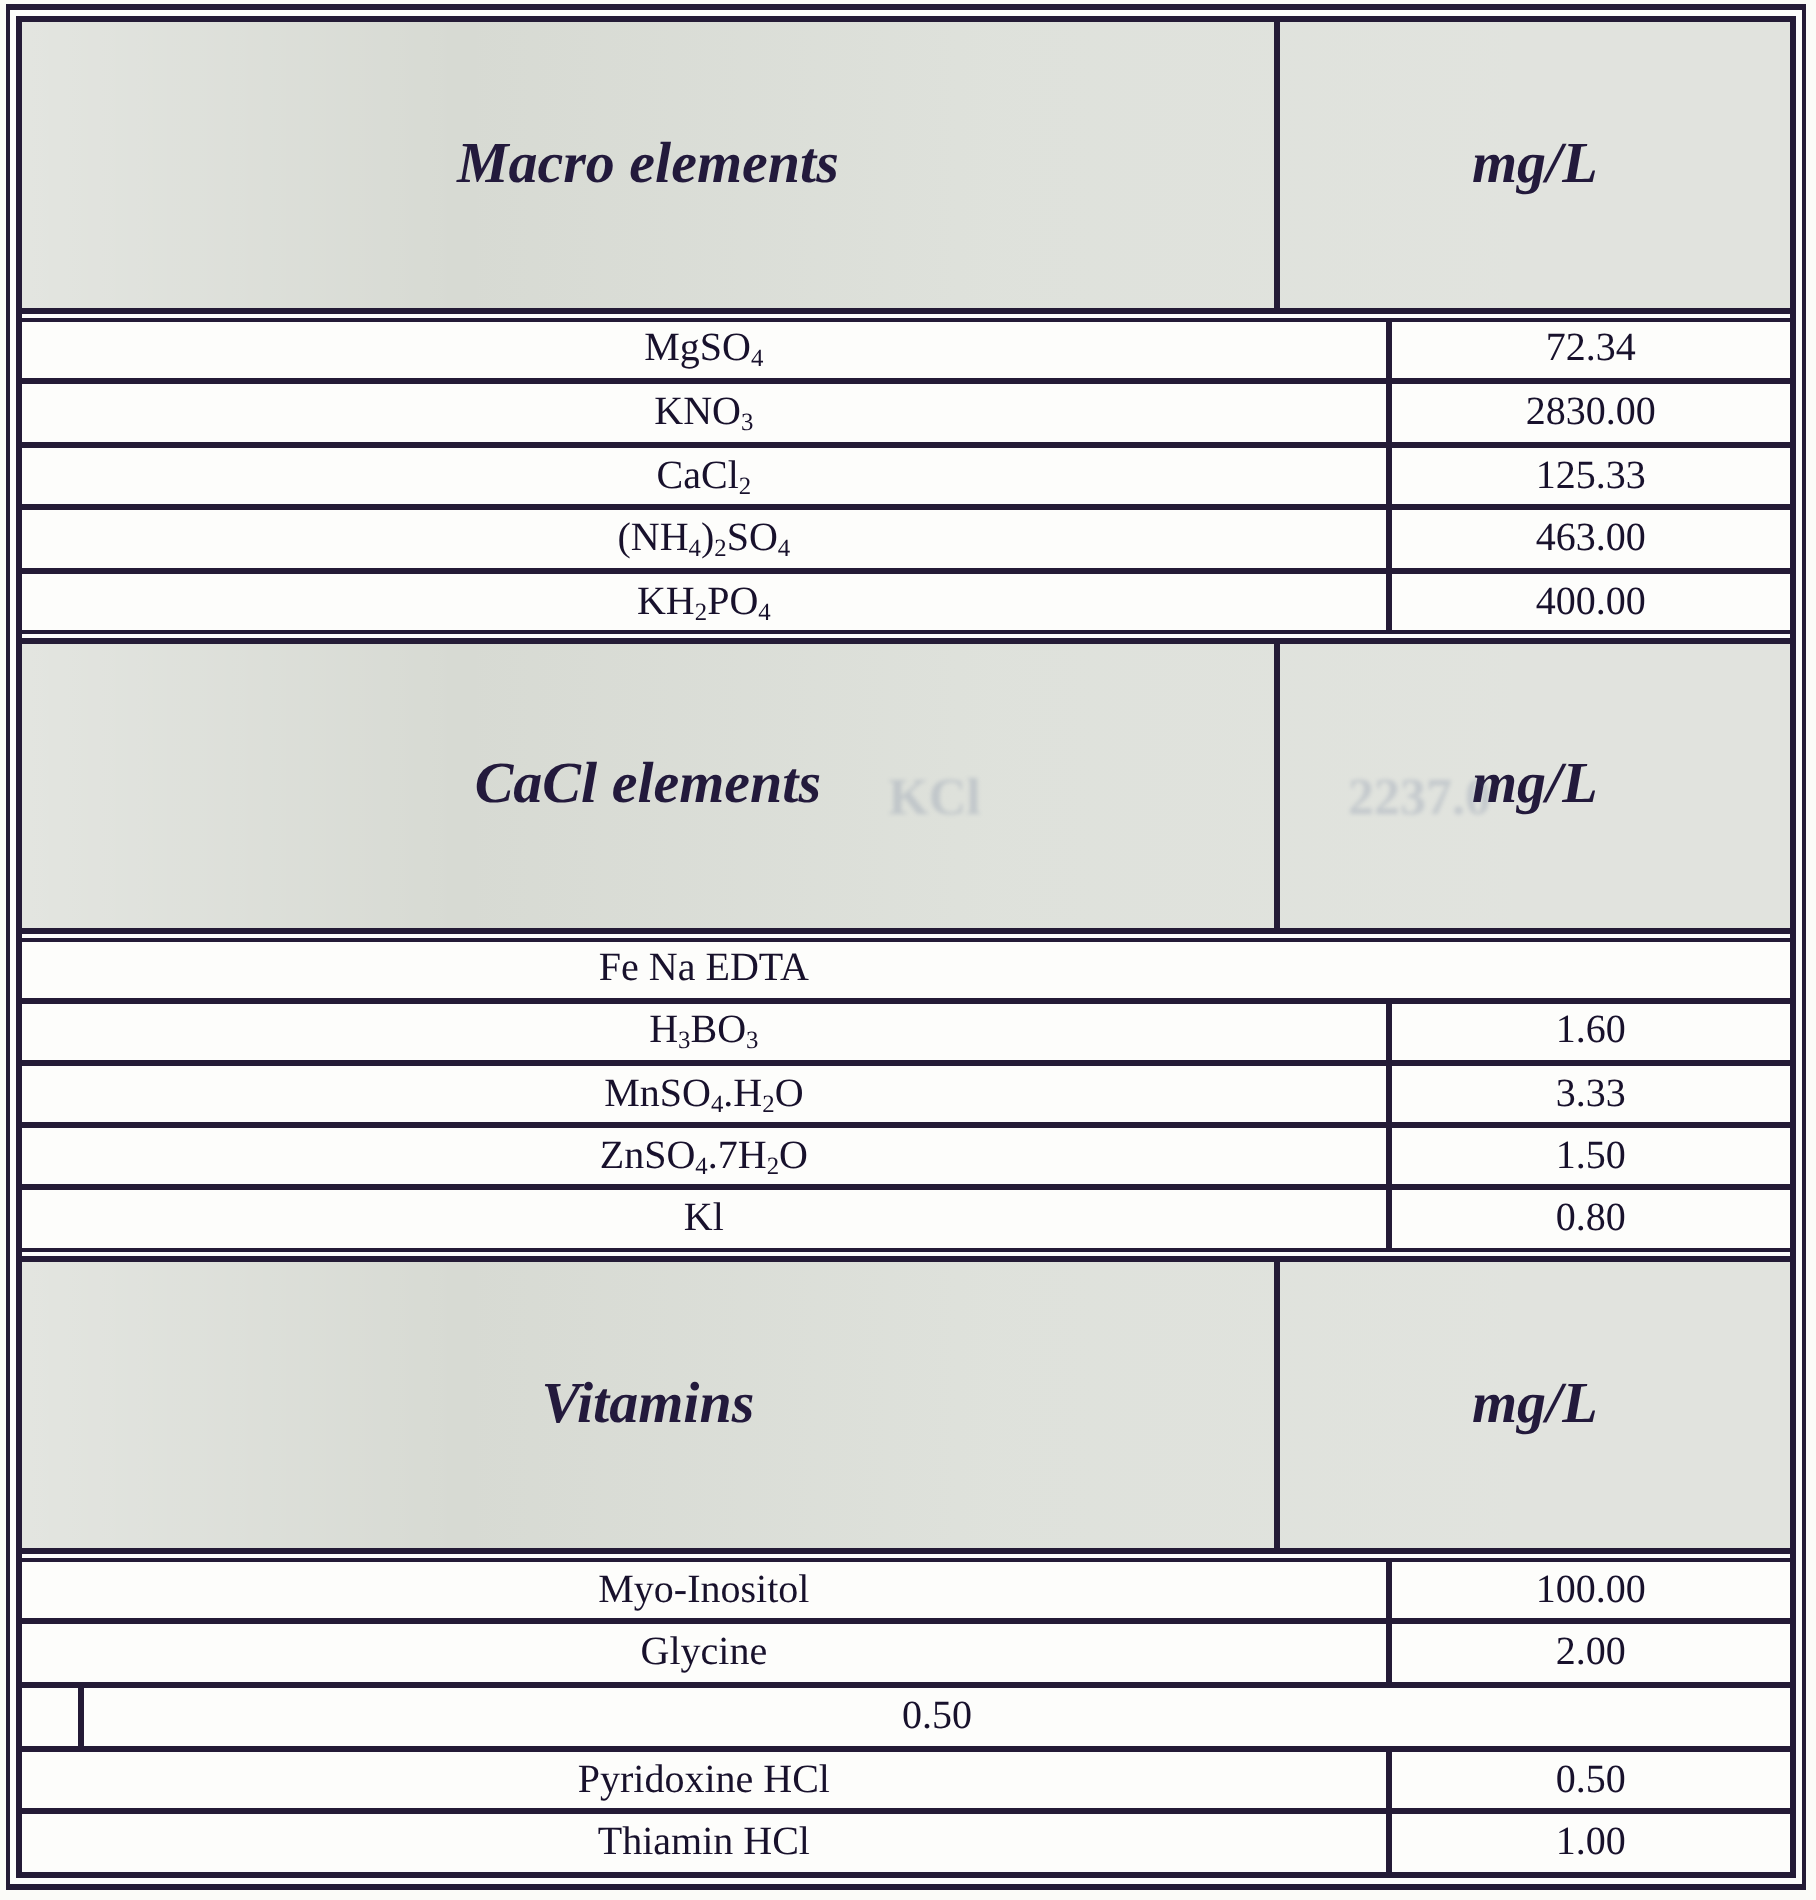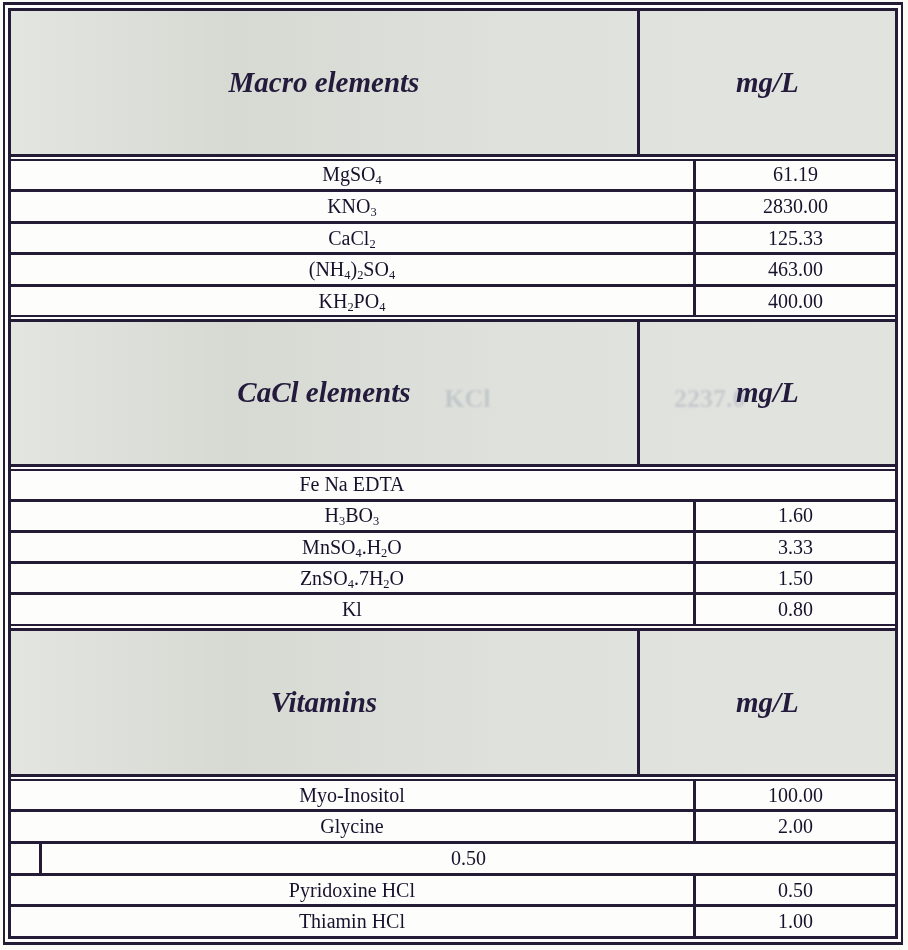--- a/index.html
+++ b/index.html
@@ -126,21 +126,21 @@
       <div class="cell right">
         <span>mg/L</span>
       </div>
     </div>
     <div class="section-body">
   <div class="row">
     <div class="cell left">
       <span>MgSO<sub>4</sub></span>
     </div>
     <div class="cell right">
-      <span>61.19</span>
+      <span>72.34</span>
     </div>
   </div>
 
   <div class="row">
     <div class="cell left">
       <span>KNO<sub>3</sub></span>
     </div>
     <div class="cell right">
       <span>2830.00</span>
     </div>

